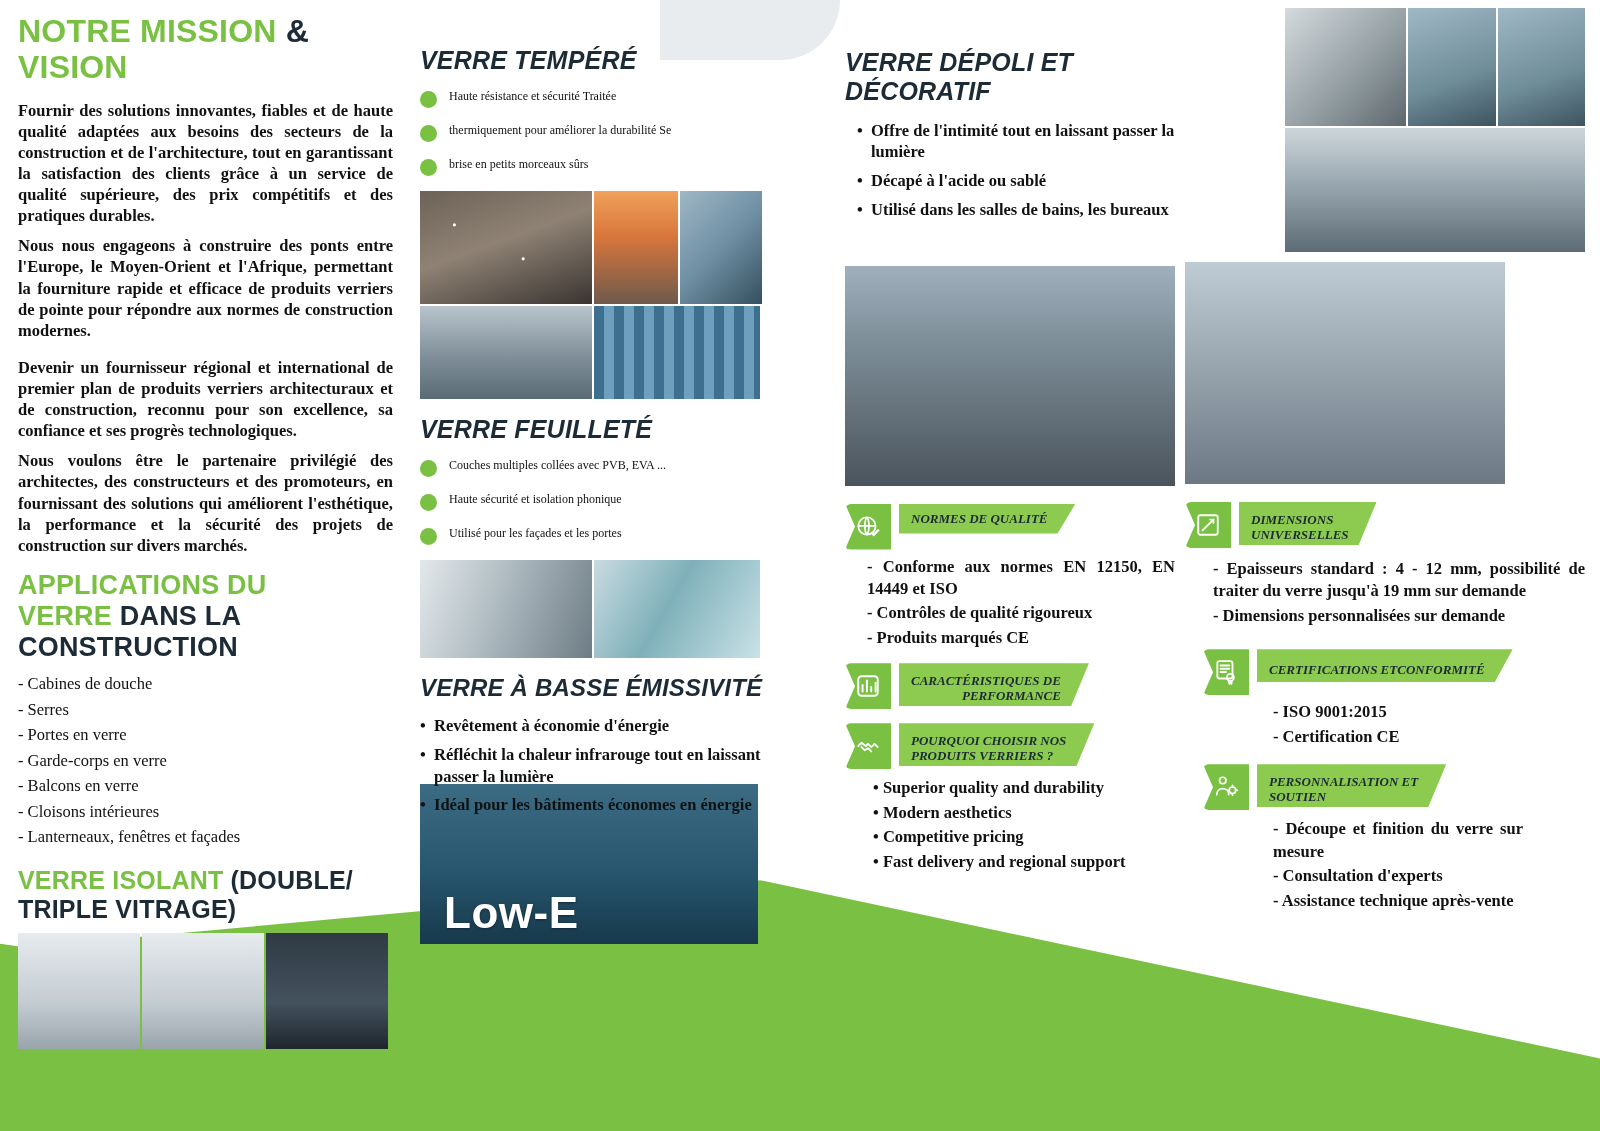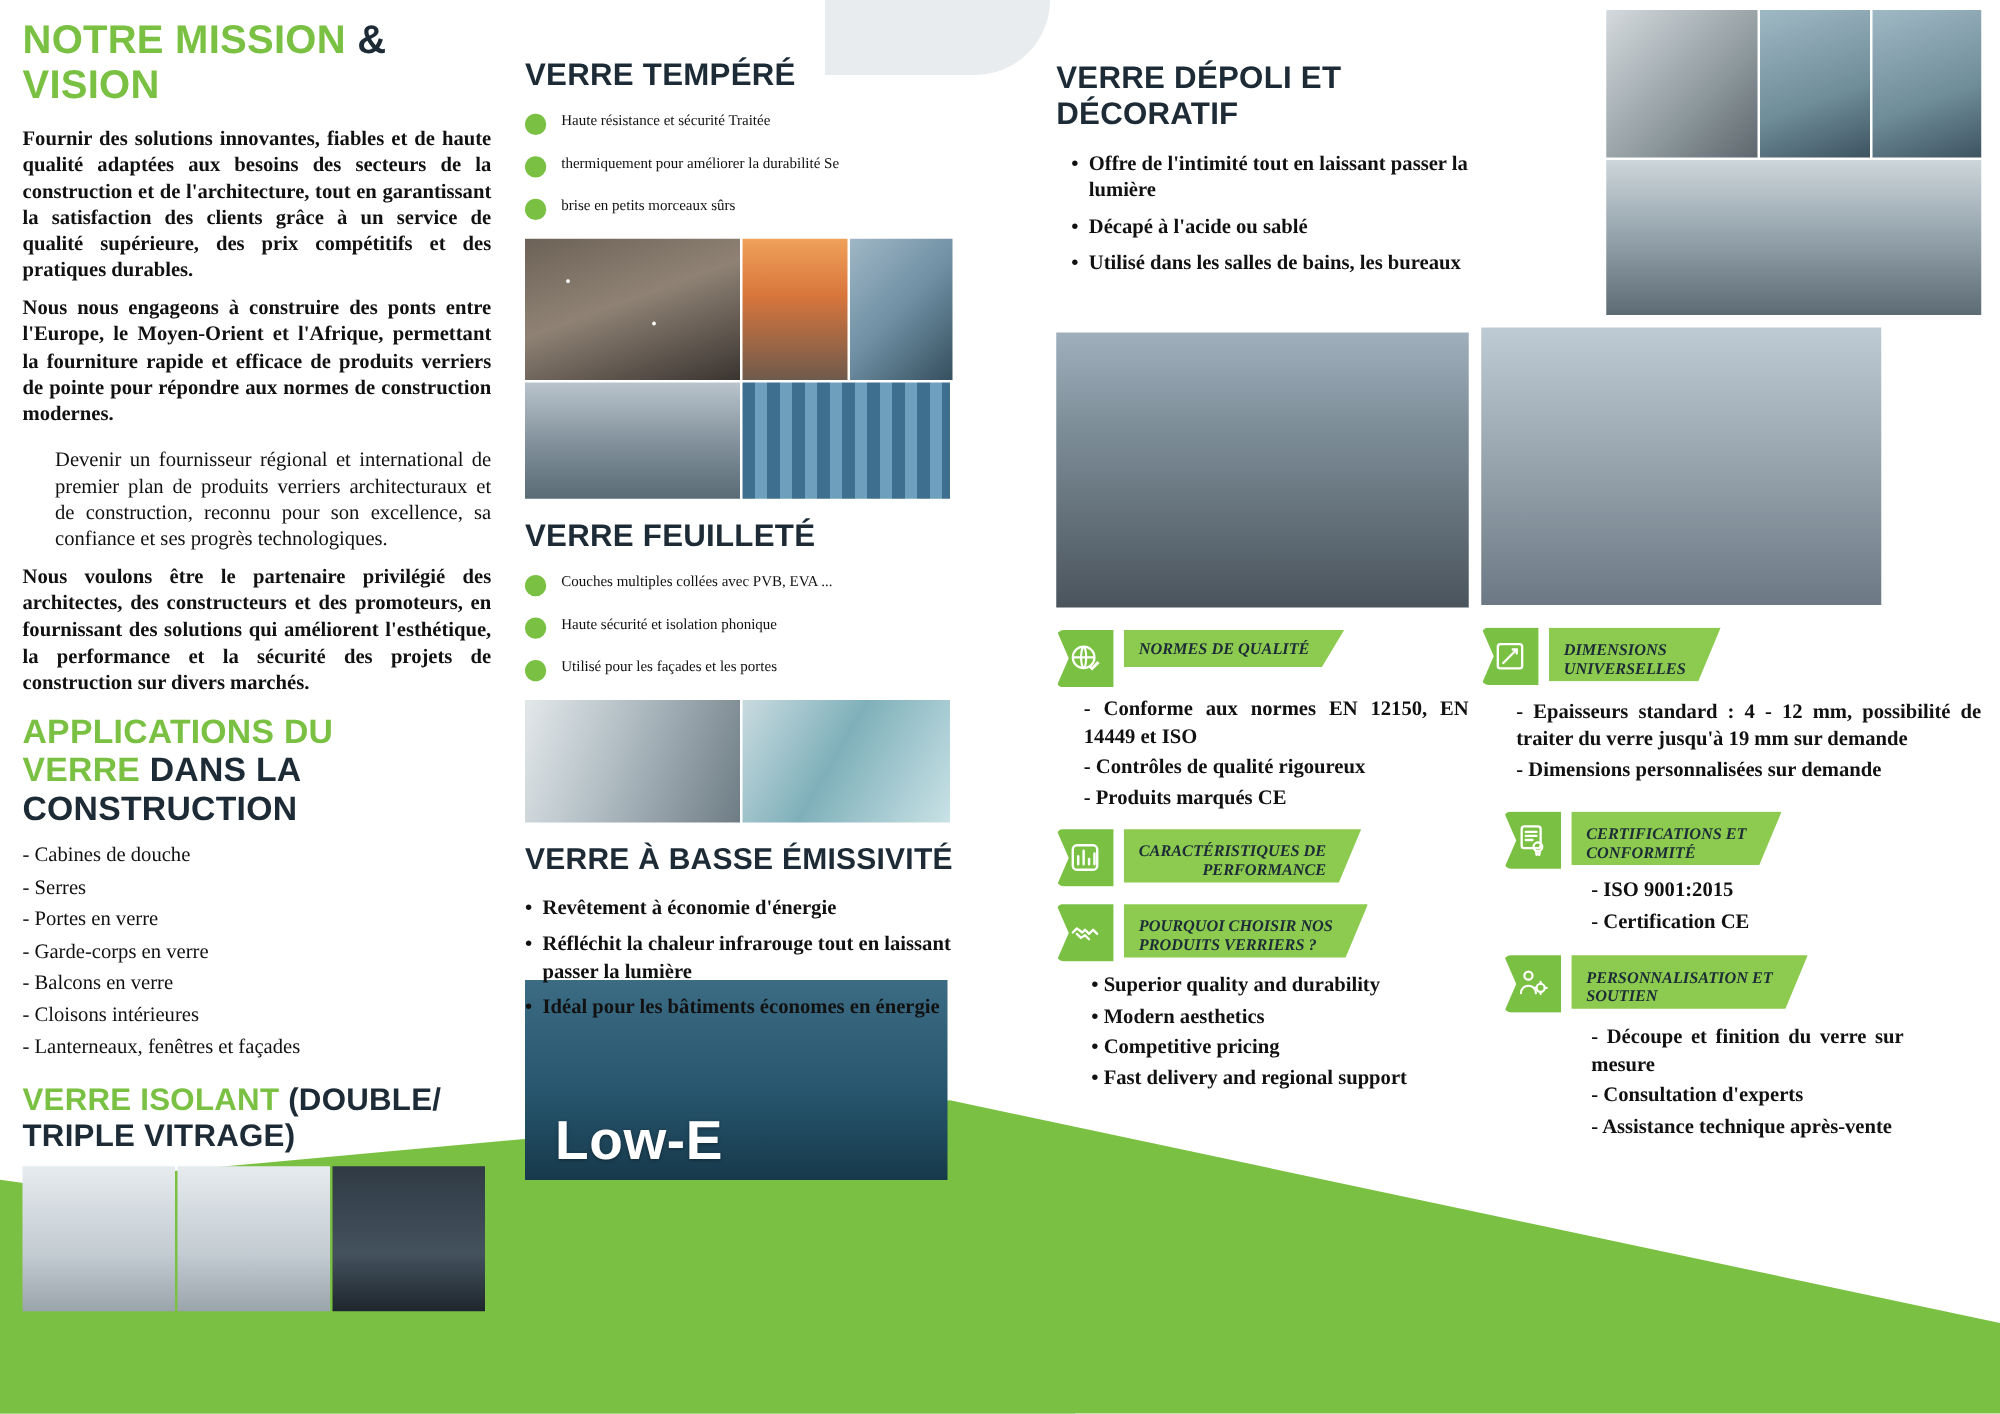--- a/index.html
+++ b/index.html
@@ -39,42 +39,42 @@
   
   h1.big{
     font-family:"Liberation Sans", sans-serif;
     font-weight:bold;font-size:32px;line-height:1.12;
     color:#7ac143;margin:0 0 14px 0;letter-spacing:.2px;
   }
   h1.big .dark{color:#1c2b36;}
   h2.sec{
     font-family:"Liberation Sans", sans-serif;
     font-weight:bold;font-size:25px;line-height:1.15;
-    color:#1c2b36;margin:0 0 14px 0;letter-spacing:.2px;
+    color:#1c2b36;margin:0 0 14px 0;letter-spacing:.2px;font-style:italic;
   }
   h2.sec.small{font-size:24px;}
   h2.applications{
     font-family:"Liberation Sans", sans-serif;
     font-weight:bold;font-size:27px;line-height:1.15;
     margin:14px 0 8px 0;color:#7ac143;letter-spacing:.2px;
   }
   h2.applications .dark{color:#1c2b36;}
   h2.isolant{
     font-family:"Liberation Sans", sans-serif;
     font-weight:bold;font-size:25px;line-height:1.15;
     margin:16px 0 10px 0;color:#7ac143;letter-spacing:.2px;
   }
   h2.isolant .dark{color:#1c2b36;}
 
   
   p.just{
     text-align:justify;font-size:16.5px;line-height:1.28;
     margin:0 0 9px 0;font-weight:bold;
   }
-  p.just.reg{font-weight:normal;margin-left:26px;}
+  p.just.reg{font-weight:bold;}
   ul.dash{list-style:none;margin:0;padding:0;font-size:16.5px;line-height:1.55;}
   ul.dash li{white-space:nowrap;}
 
   
   ul.greendot{list-style:none;margin:0 0 12px 0;padding:0;}
   ul.greendot li{
     display:flex;align-items:flex-start;gap:12px;
     font-size:12px;line-height:1.3;margin-bottom:15px;
   }
   ul.greendot li .dot{
@@ -343,21 +343,21 @@
     <div class="block" style="margin-top:22px;margin-left:18px">
       <div class="tagrow">
         <div class="badge">
           <svg viewBox="0 0 24 24" fill="none" stroke="#fff" stroke-width="1.7">
             <rect x="4" y="2" width="14" height="16" rx="2"></rect>
             <path d="M7 6h8M7 9h8M7 12h5" stroke-linecap="round"></path>
             <circle cx="16" cy="17" r="3.2"></circle>
             <path d="M14.5 20l.5 3 1-1 1 1 .5-3" stroke-linejoin="round"></path>
           </svg>
         </div>
-        <div class="tag two" style="flex-direction:column;align-items:flex-start">
+        <div class="tag two" style="flex-direction:row;align-items:center">
           <span>CERTIFICATIONS ET</span>
           <span>CONFORMITÉ</span>
         </div>
       </div>
       <div class="blocktext" style="margin-left:70px;margin-top:6px">
         <div>- ISO 9001:2015</div>
         <div>- Certification CE</div>
       </div>
     </div>
 

